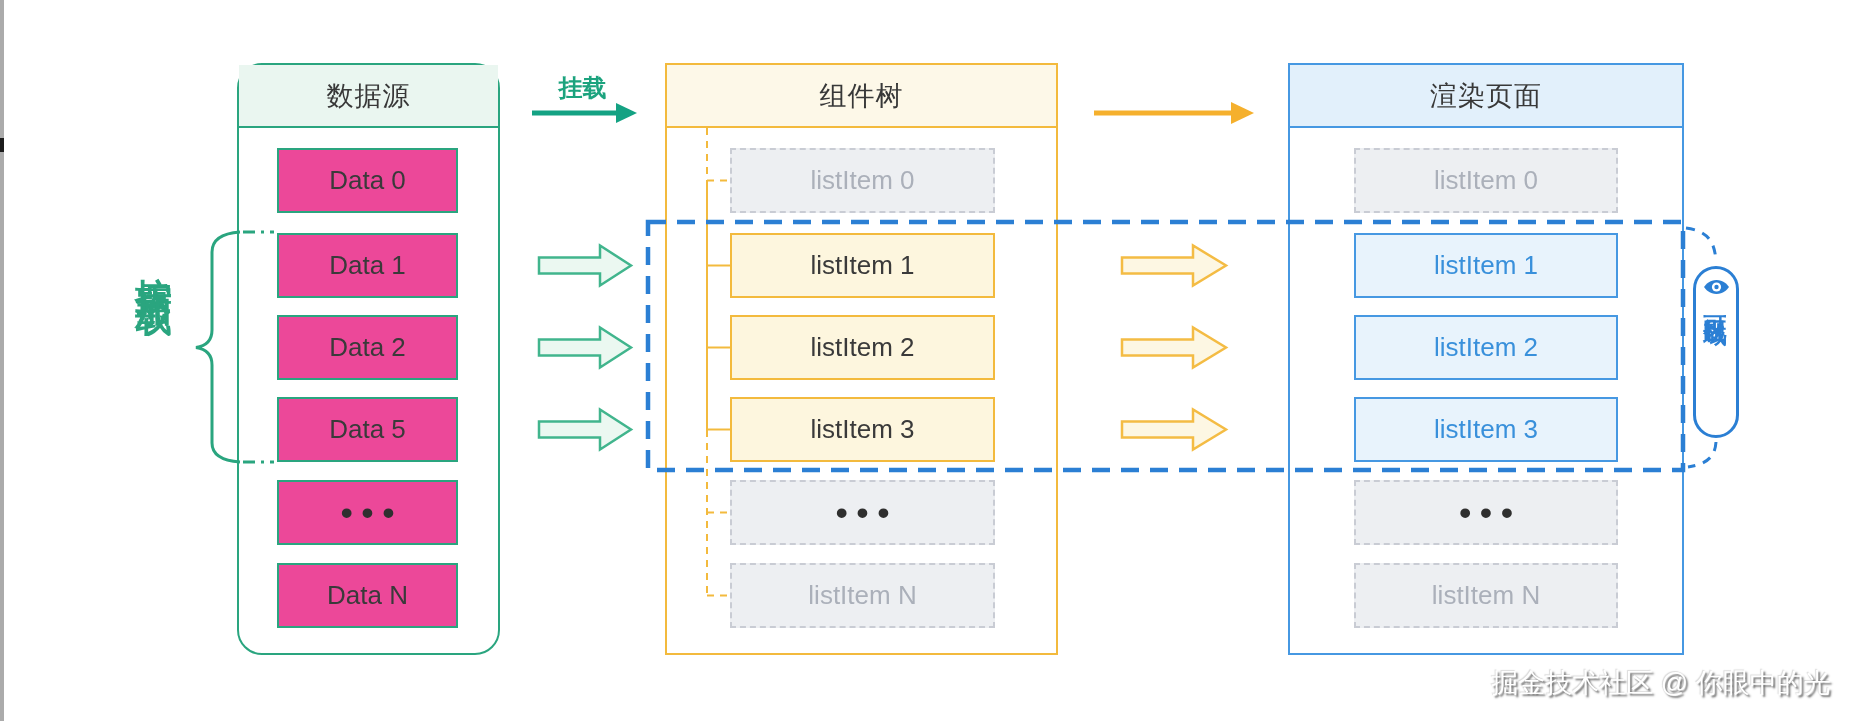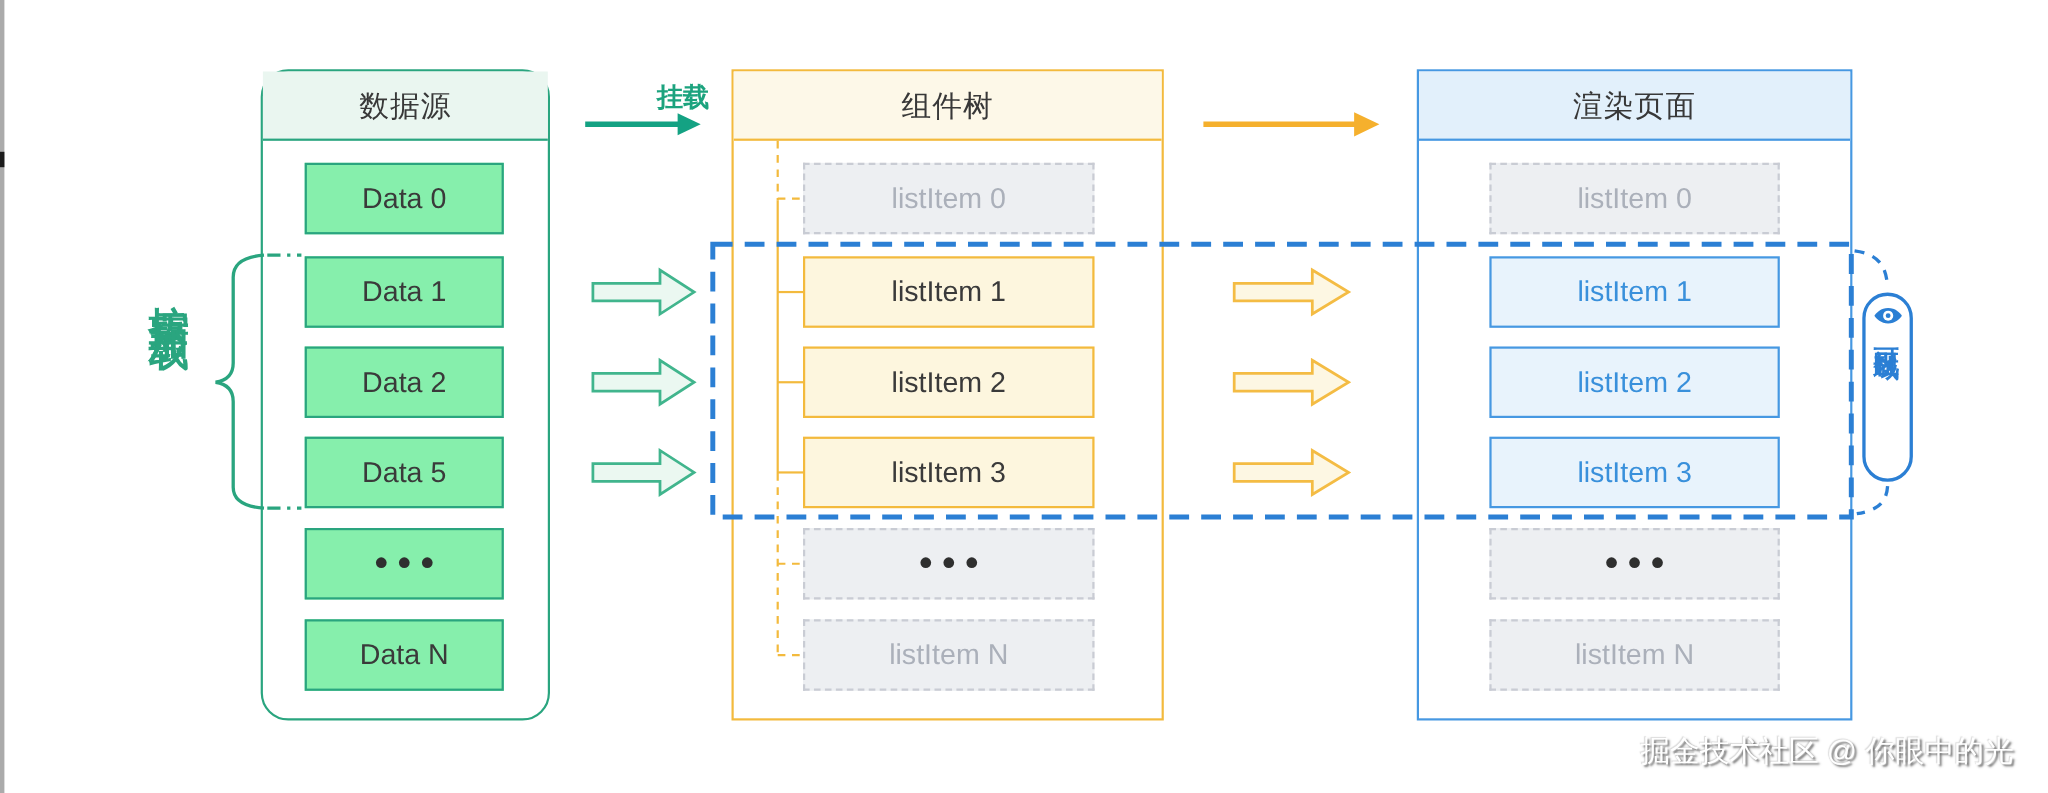--- a/index.html
+++ b/index.html
@@ -22,28 +22,28 @@
   .col-yellow .col-header{background:#fdf8e8;border-color:#f3ba3d;}
   .col-blue   .col-header{background:#e2f0fb;border-color:#4698e2;}
 
   
   .item{position:absolute;height:65px;display:flex;align-items:center;justify-content:center;
     font-size:26px;box-sizing:border-box;color:#3a3a3a;}
   .col-green  .item{left:38px;width:181px;}
   .col-yellow .item{left:63px;width:265px;}
   .col-blue   .item{left:64px;width:264px;}
   .r0{top:83px;} .r1{top:168px;} .r2{top:250px;} .r3{top:332px;} .r4{top:415px;} .r5{top:498px;}
-  .green-item {background:#86efac;border:2px solid #2aa57f;}
+  .green-item {background:#ec4899;border:2px solid #2aa57f;}
   .yellow-item{background:#fdf6de;border:2px solid #f3ba3d;}
   .blue-item  {background:#e8f3fc;border:2px solid #4698e2;color:#3990db;font-weight:500;}
   .ghost-item {background:#edeff2;border:2px dashed #c9ccd4;color:#abb0ba;}
   .item.dots{font-size:34px;font-weight:700;letter-spacing:9px;padding-left:9px;color:#2f2f2f;}
 
   
-  .flow-label{position:absolute;text-align:right;font-weight:700;font-size:24px;z-index:4;}
+  .flow-label{position:absolute;text-align:center;font-weight:700;font-size:24px;z-index:4;}
   .mount-label{left:520px;top:72px;width:125px;color:#1ca37e;}
   .render-label{left:1083px;top:72px;width:180px;color:#f5b02d;}
 
   
   .side-label{position:absolute;left:128px;top:248px;z-index:4;
     writing-mode:vertical-rl;text-orientation:upright;
     font-size:37px;font-weight:700;color:#2aa57f;letter-spacing:7px;}
 
   
   .viewport-pill{position:absolute;left:1693px;top:266px;width:46px;height:172px;box-sizing:border-box;

